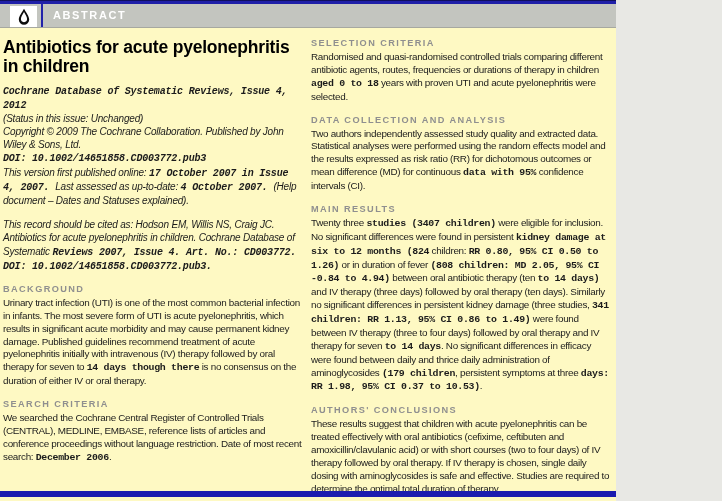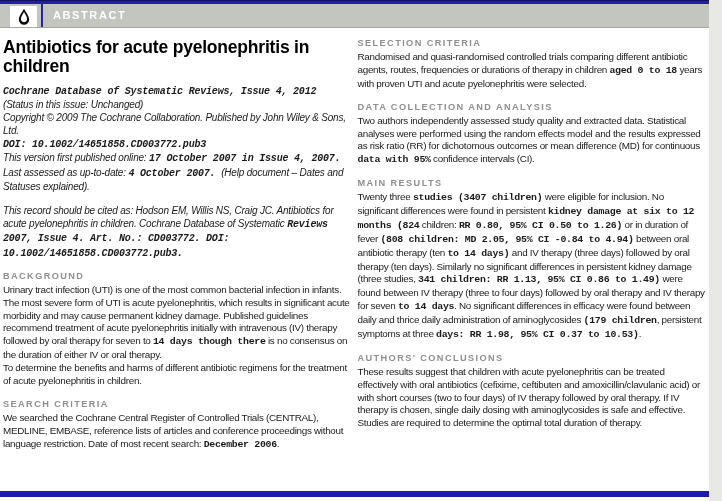--- a/index.html
+++ b/index.html
@@ -1,20 +1,20 @@
 <!DOCTYPE html>
 <html><head>
 <meta charset="utf-8">
 <style>
   html,body{margin:0;padding:0;}
   body{background:#e8e8e4;font-family:"Liberation Sans", sans-serif;}
   .page{
     position:relative;
-    width:709px;height:501px;
-    background:#ffffff;
+    width:616px;height:501px;
+    background:#fef9c3;
     overflow:hidden;
     color:#1b1b1b;
   }
   
   .topline{height:3px;background:#1f1fa8;border-top:1px solid #10105e;}
   .bar{
     position:relative;height:23px;
     background:#c3c5bf;border-bottom:1px solid #a6a8a0;
   }
   .logo-box{
@@ -92,21 +92,20 @@
         <p><span>This version first published online: </span><span class="b">17 October 2007 in Issue 4, 2007. </span><span>Last assessed as up-to-date: </span><span class="b">4 October 2007. </span><span>(Help document – Dates and Statuses explained).</span></p>
         <p class="citation"><span>This record should be cited as: </span><span>Hodson EM, Willis NS, Craig JC. Antibiotics for acute pyelonephritis in children. Cochrane Database of Systematic </span><span class="b">Reviews 2007, Issue 4. Art. No.: CD003772. DOI: 10.1002/14651858.CD003772.pub3.</span></p>
       </div>
 
       <section>
         <h2>BACKGROUND</h2>
         <p><span>Urinary tract infection (UTI) is one of the most common bacterial infection in infants. The most severe form of UTI is acute pyelonephritis, which results in significant acute morbidity and may cause permanent kidney damage. Published guidelines recommend treatment of acute pyelonephritis initially with intravenous (IV) therapy followed by oral therapy for seven to </span><span class="b">14 days though there</span><span> is no consensus on the duration of either IV or oral therapy.</span></p>
       </section>
 
       <section>
-        <p><span>To determine the benefits and harms of different antibiotic regimens for the treatment of acute pyelonephritis in children.</span></p>
       </section>
 
       <section>
         <h2>SEARCH CRITERIA</h2>
         <p><span>We searched the Cochrane Central Register of Controlled Trials (CENTRAL), MEDLINE, EMBASE, reference lists of articles and conference proceedings without language restriction. Date of most recent search: </span><span class="b">December 2006</span><span>.</span></p>
       </section>
     </div>
 
     <div class="col">
       <section>

